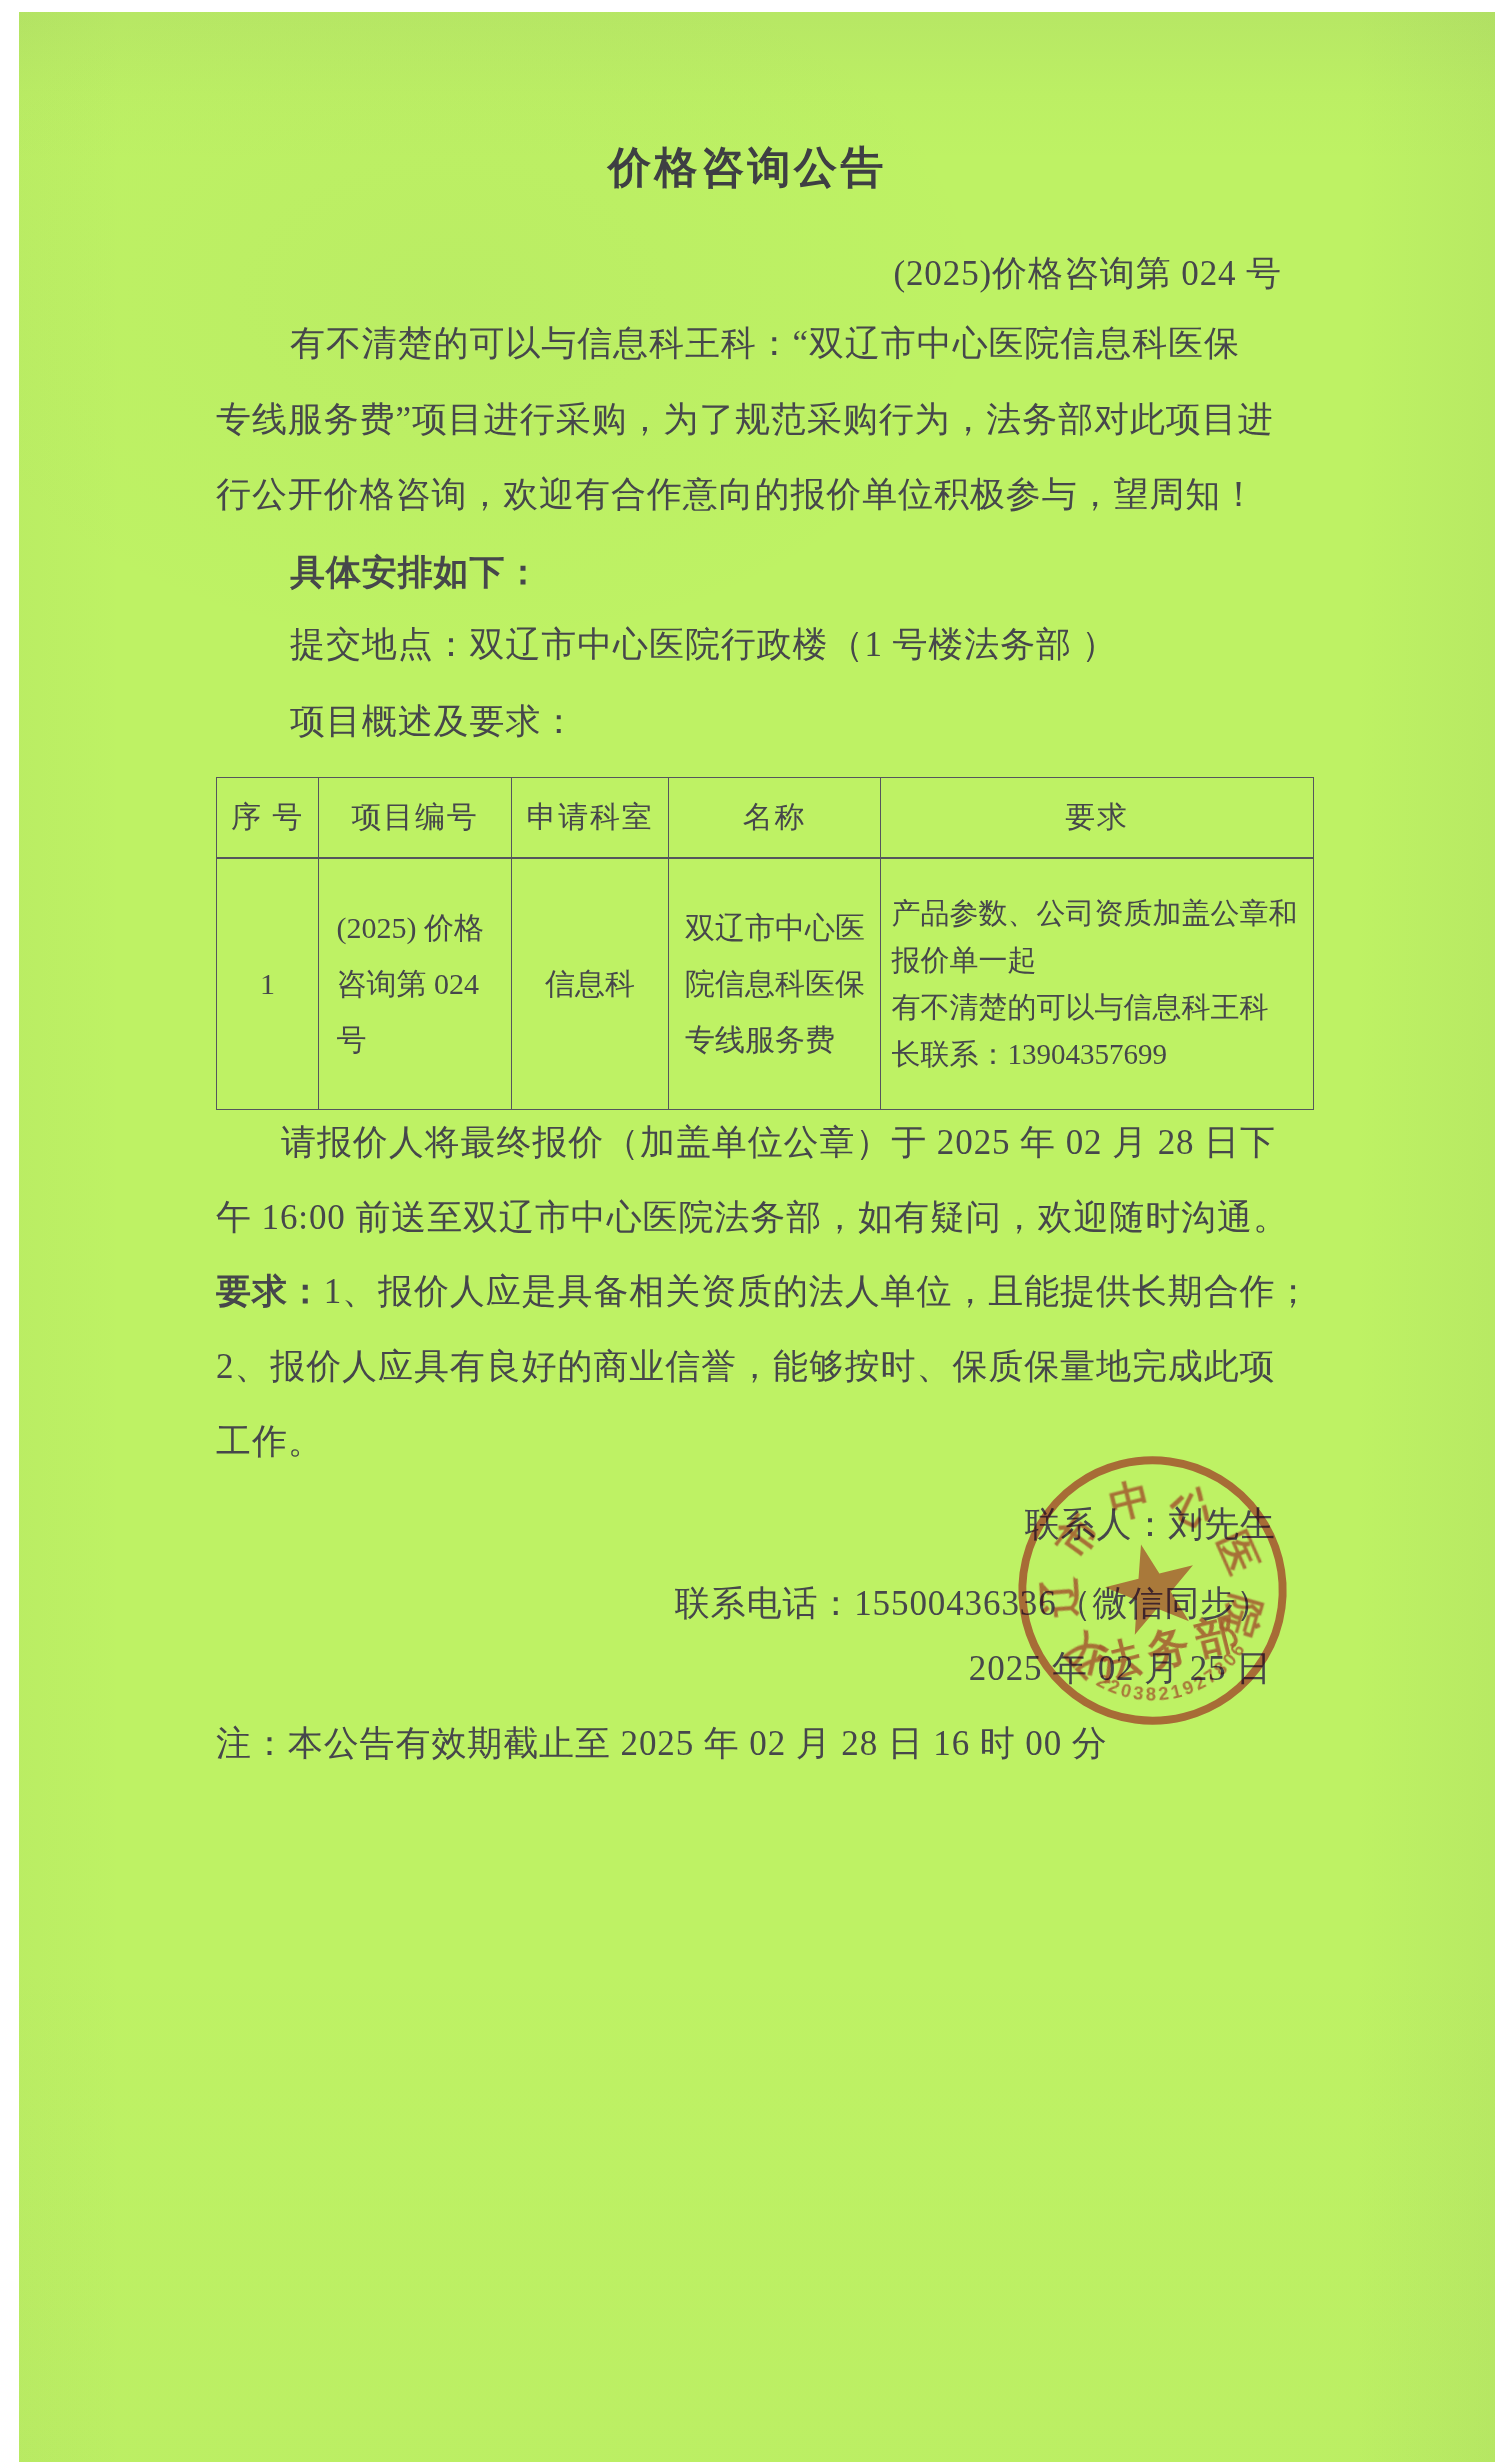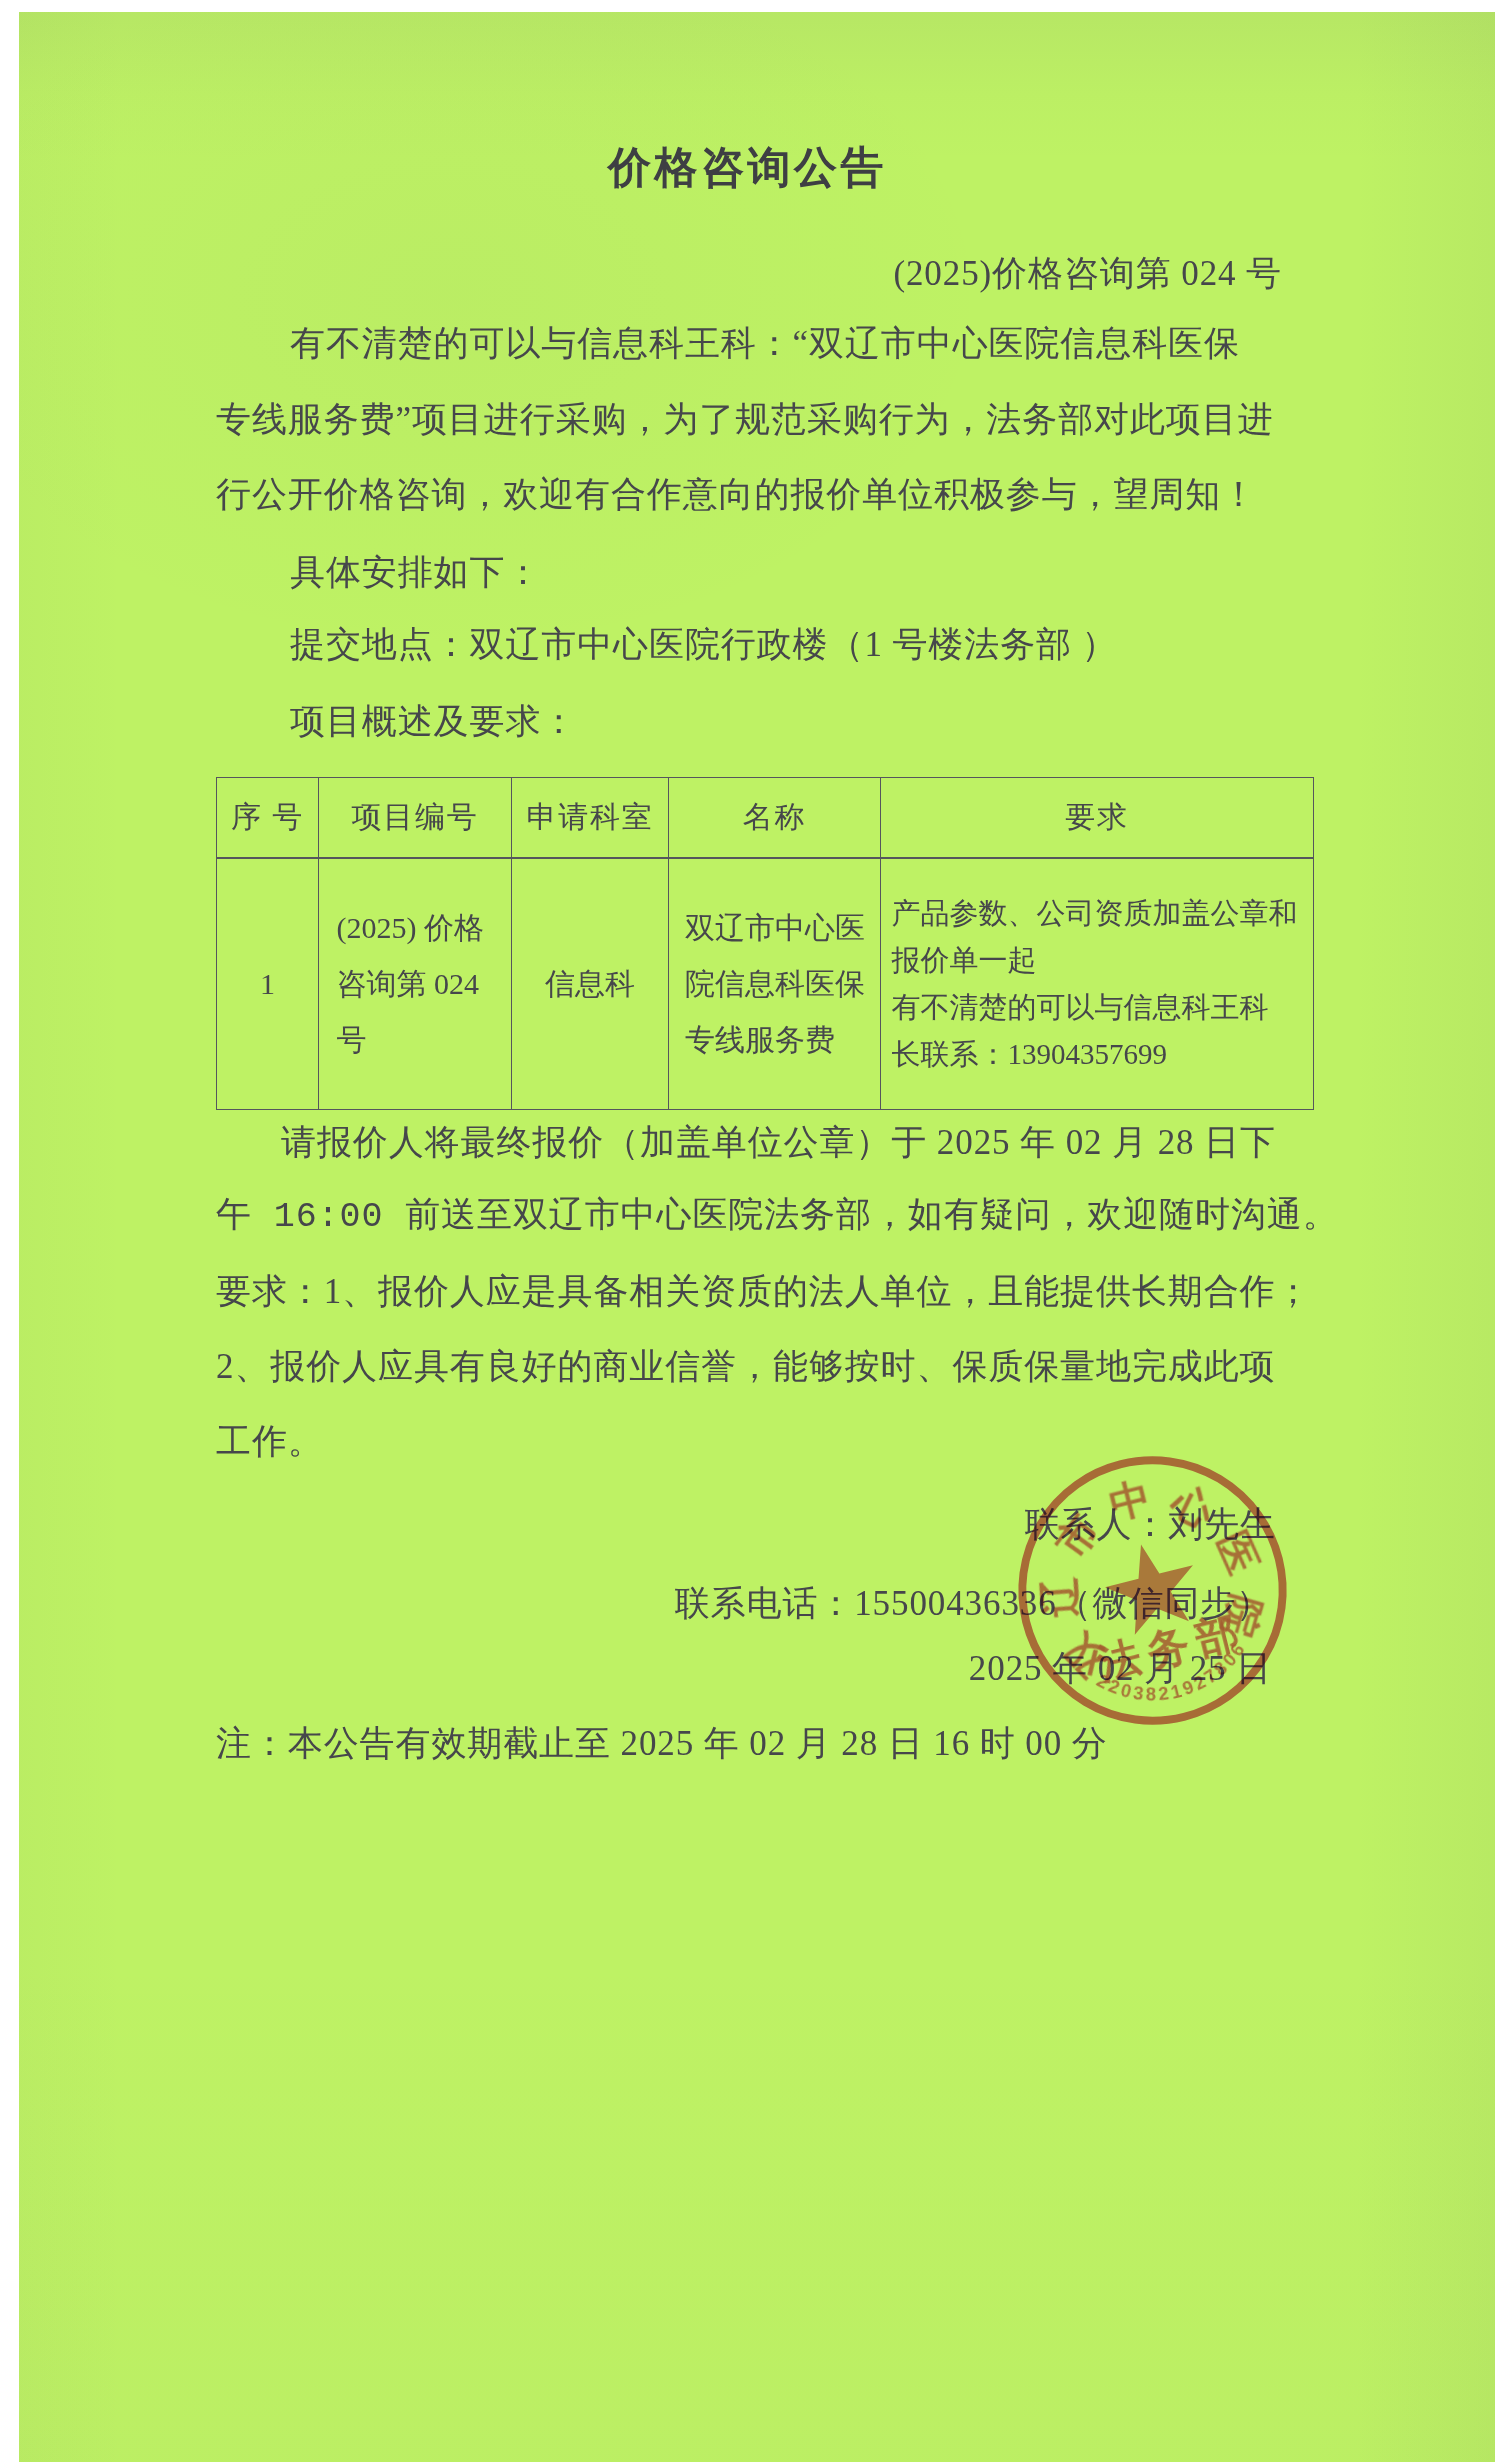--- a/index.html
+++ b/index.html
@@ -36,21 +36,21 @@
     color:#46474b;
     letter-spacing:0.9px;
     white-space:nowrap;
   }
   .title{
     position:absolute;left:0;top:139px;width:1495px;
     text-align:center;font-size:43px;font-weight:700;
     letter-spacing:3.5px;color:#3e3f43;
   }
   .r{right:227px;}
-  .b{font-weight:400;}
+  .b{font-weight:700;}
 
   .doc-table{
     position:absolute;left:216px;top:777px;width:1098px;
     border-collapse:collapse;table-layout:fixed;
     font-size:30px;color:#46474b;
   }
   .doc-table td,.doc-table th{
     border:1.8px solid #55565d;
     vertical-align:middle;
     font-weight:400;
@@ -130,21 +130,21 @@
         <div class="req-line">产品参数、公司资质加盖公章和</div>
         <div class="req-line">报价单一起</div>
         <div class="req-line">有不清楚的可以与信息科王科</div>
         <div class="req-line">长联系：13904357699</div>
       </td>
     </tr>
   </tbody>
     </table>
 
   <div class="line" style="left:281px;top:1119px;">请报价人将最终报价（加盖单位公章）于 2025 年 02 月 28 日下</div>
-  <div class="line" style="left:216px;top:1194px;font-family:Liberation Mono, monospace;">午 16:00 前送至双辽市中心医院法务部，如有疑问，欢迎随时沟通。</div>
+  <div class="line" style="left:216px;top:1194px;">午 16:00 前送至双辽市中心医院法务部，如有疑问，欢迎随时沟通。</div>
   <div class="line" style="left:216px;top:1268px;">
     <span class="b">要求：</span><span>1、报价人应是具备相关资质的法人单位，且能提供长期合作；</span>
   </div>
   <div class="line" style="left:216px;top:1343px;">2、报价人应具有良好的商业信誉，能够按时、保质保量地完成此项</div>
   <div class="line" style="left:216px;top:1418px;">工作。</div>
 
   <div class="line r" style="top:1501px;right:233px;">联系人：刘先生</div>
   <div class="line r" style="top:1580px;right:237px;">联系电话：15500436336（微信同步）</div>
   <div class="line r" style="top:1645px;right:237px;">2025 年 02 月 25 日</div>
 

